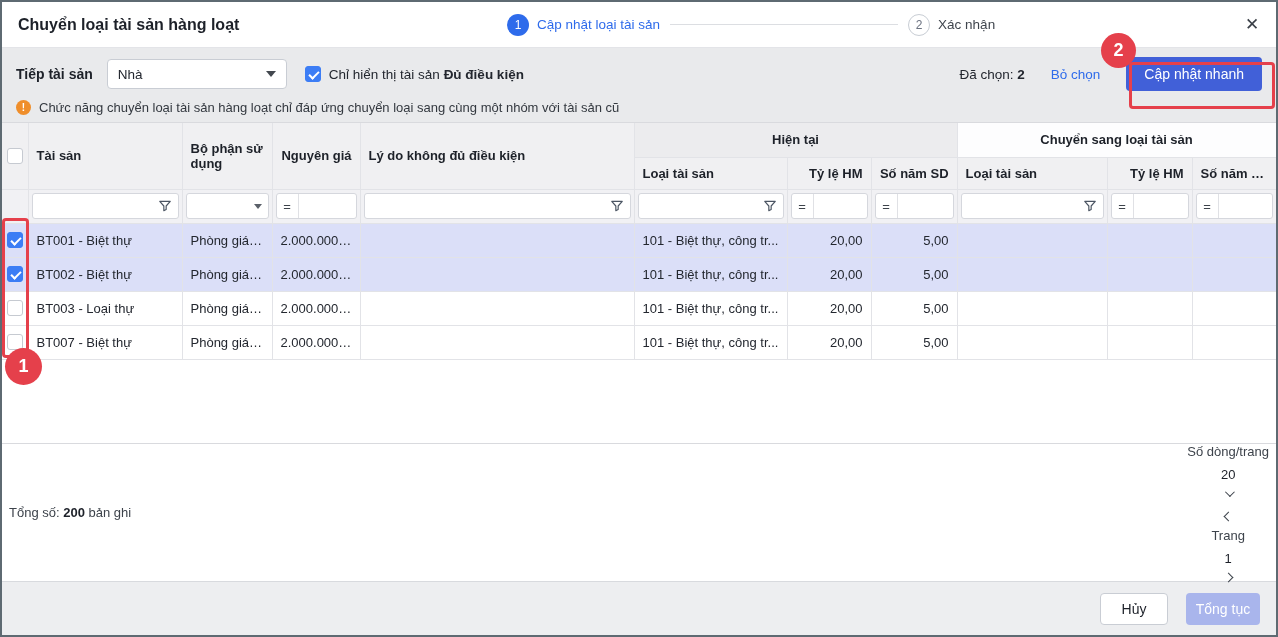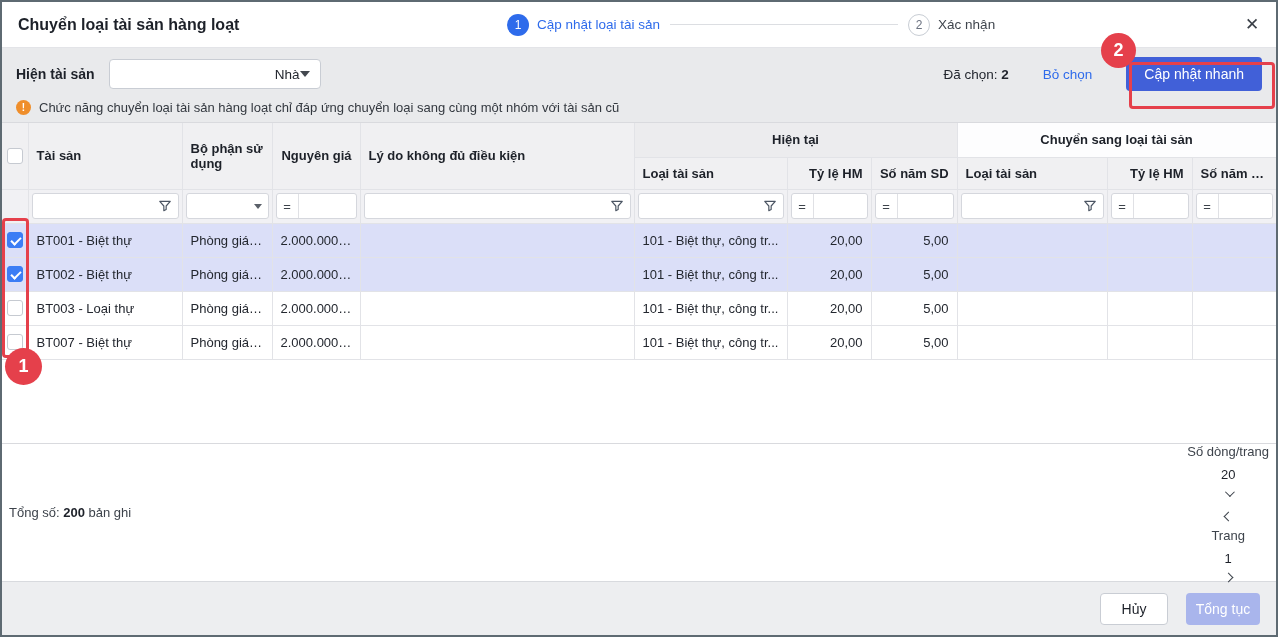--- a/index.html
+++ b/index.html
@@ -49,23 +49,23 @@
 
   
   .toolbar {
     flex: 0 0 74px; background: #e9eaec;
     padding: 10px 14px 0 14px;
     position: relative;
   }
   .toolbar-row1 { display: flex; align-items: center; height: 32px; }
   .group-label { font-size: 14px; font-weight: bold; color: #1d2129; margin-right: 14px; }
   .select-box {
-    width: 212px; height: 30px; background: #fff;
+    width: 180px; height: 30px; background: #fff;
     border: 1px solid #c9cdd4; border-radius: 4px;
-    display: flex; align-items: center; justify-content: flex-end;
+    display: flex; align-items: center; justify-content: space-between;
     padding: 0 10px; font-size: 13.5px; color: #23272f; cursor: pointer;
   }
   .caret-down {
     width: 0; height: 0;
     border-left: 5px solid transparent; border-right: 5px solid transparent;
     border-top: 6px solid #43484f;
   }
   .chk-wrap { display: flex; align-items: center; gap: 8px; margin-left: 18px; cursor: pointer; }
   .checkbox {
     width: 16px; height: 16px; border-radius: 3px;
@@ -73,21 +73,21 @@
   }
   .checkbox.checked { background: #3c7df5; border-color: #3c7df5; }
   .checkbox.checked::after {
     content: ""; position: absolute; left: 5px; top: 1.5px;
     width: 4px; height: 8px;
     border: solid #fff; border-width: 0 2px 2px 0;
     transform: rotate(45deg);
   }
   .chk-label { font-size: 13.5px; color: #23272f; }
   .chk-label b { font-weight: bold; }
-  .toolbar-right { margin-left: auto; display: flex; align-items: center; gap: 34px; }
+  .toolbar-right { margin-left: auto; display: flex; align-items: center; gap: 26px; }
   .selected-info { font-size: 13.5px; color: #23272f; }
   .selected-info b { font-weight: bold; }
   .link-btn { font-size: 13.5px; color: #2e6beb; cursor: pointer; }
   .primary-btn {
     height: 34px; padding: 0 18px;
     background: #4160d8; color: #fff; border: none; border-radius: 4px;
     font-size: 14px; font-family: inherit; cursor: pointer;
   }
   .toolbar-row2 { display: flex; align-items: center; gap: 8px; margin-top: 9px; height: 16px; }
   .warn-icon {
@@ -183,24 +183,31 @@
       <div class="step">
         <div class="step-circle inactive">2</div>
         <div class="step-label inactive">Xác nhận</div>
       </div>
     </div>
     <div class="close-btn">✕</div>
   </div>
 
   <div class="toolbar">
     <div class="toolbar-row1">
-      <div class="group-label">Hiện tài sản</div>
+      <div class="group-label">Tiếp tài sản</div>
       <div class="select-box">
         <span>Nhà</span>
         <span class="caret-down"></span>
+      </div>
+      <div class="chk-wrap">
+        <div class="checkbox checked"></div>
+        <div class="chk-label">
+          <span>Chỉ hiển thị tài sản</span>
+          <b>Đủ điều kiện</b>
+        </div>
       </div>
       <div class="toolbar-right">
         <div class="selected-info">
           <span>Đã chọn:</span>
           <b>2</b>
         </div>
         <div class="link-btn">Bỏ chọn</div>
         <button class="primary-btn">Cập nhật nhanh</button>
       </div>
     </div>

